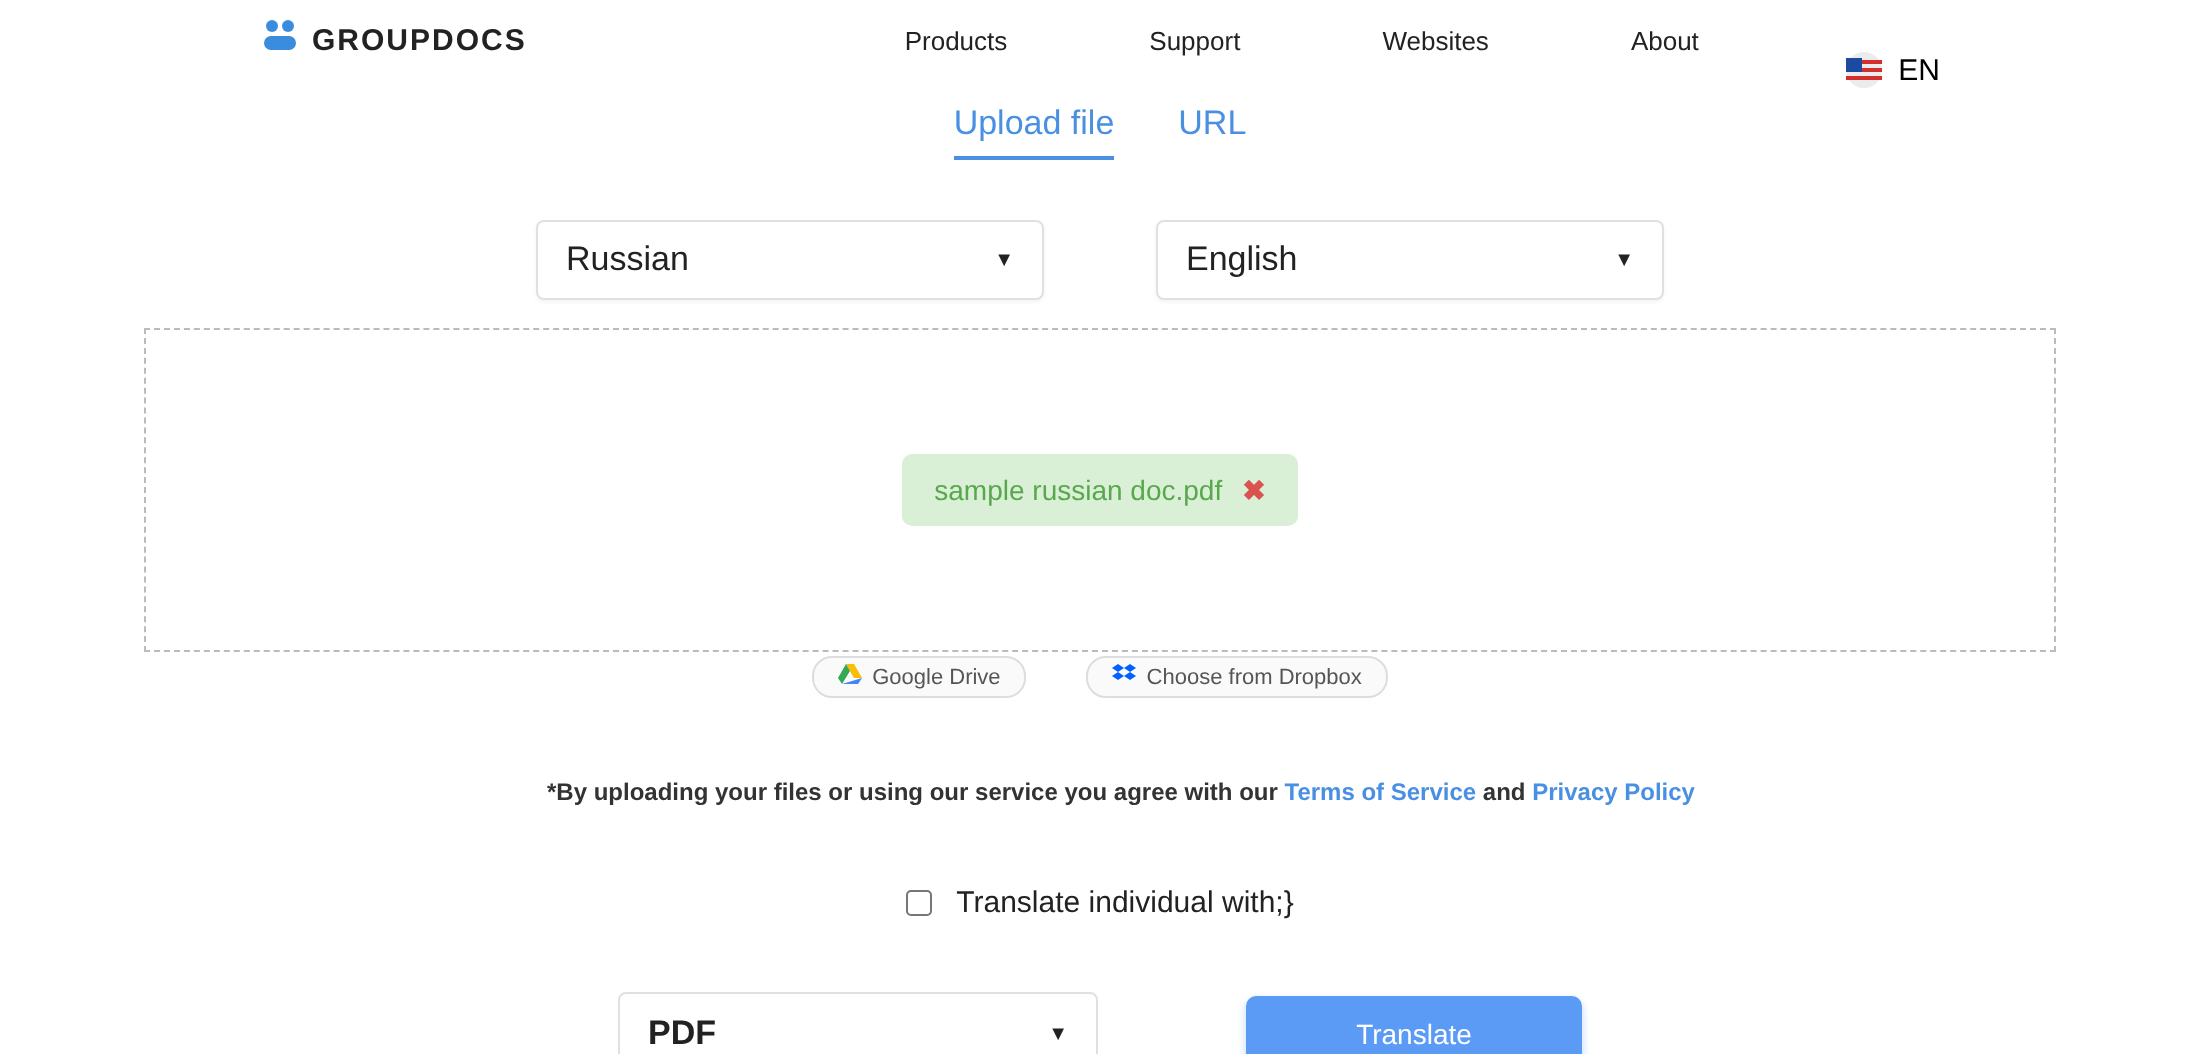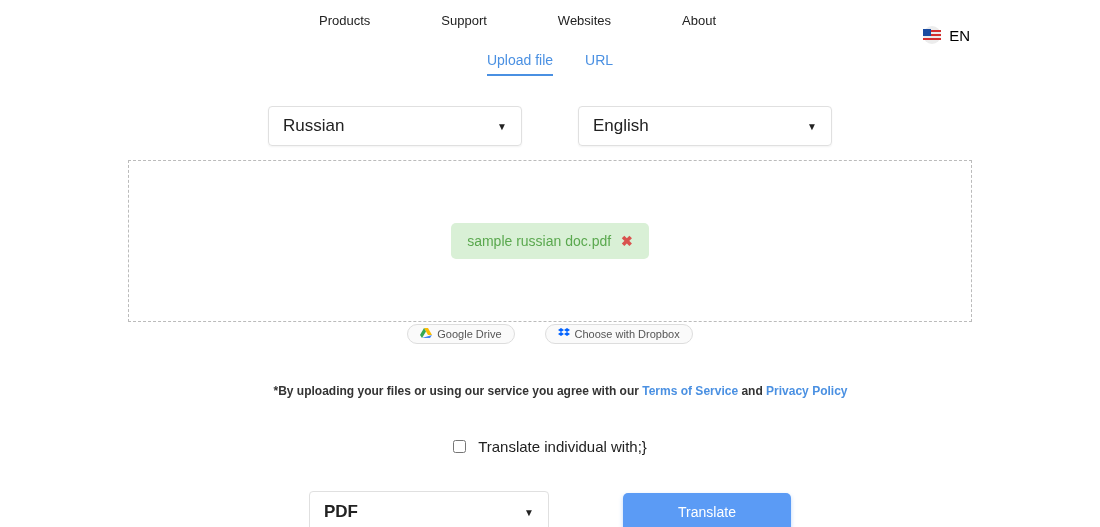--- a/index.html
+++ b/index.html
@@ -56,21 +56,21 @@
     }
     .flag-icon {
       width: 18px;
       height: 18px;
     }
     .tabs {
       display: flex;
       justify-content: center;
       gap: 32px;
       margin-top: 12px;
-      font-size: 14px;
+      font-size: 17px;
       color: #4a90e2;
     }
     .tab {
       cursor: pointer;
       padding-bottom: 6px;
     }
     .tab.active {
       border-bottom: 2px solid #4a90e2;
     }
     .lang-row {
@@ -88,21 +88,21 @@
       align-items: center;
       padding: 0 14px;
       font-size: 17px;
       font-weight: 500;
       cursor: pointer;
       box-shadow: 0 1px 2px rgba(0,0,0,0.05);
       justify-content: space-between;
       color: #222;
     }
     .dropzone {
-      width: 844px;
+      width: 956px;
       height: 162px;
       border: 1px dashed #bbb;
       margin: 14px auto 0;
       display: flex;
       align-items: center;
       justify-content: center;
     }
     .file-pill {
       background: #d9f0d6;
       border-radius: 5px;
@@ -196,20 +196,30 @@
     }
     .caret {
       font-size: 10px;
       color: #222;
     }
   </style>
 </head>
 <body>
 
 <div class="header">
+  <div class="logo">
+    <span class="logo-icon">
+      <svg width="20" height="18" viewBox="0 0 20 18">
+        <circle cx="6" cy="4" r="3" fill="#3a8dde"></circle>
+        <circle cx="14" cy="4" r="3" fill="#3a8dde"></circle>
+        <rect x="2" y="9" width="16" height="7" rx="3.5" fill="#3a8dde"></rect>
+      </svg>
+    </span>
+    <span>GROUPDOCS</span>
+  </div>
   <div class="nav">
     <span class="nav-item">Products</span>
     <span class="nav-item">Support</span>
     <span class="nav-item">Websites</span>
     <span class="nav-item">About</span>
   </div>
   <div class="lang-selector">
     <span class="flag-icon">
       <svg width="18" height="18" viewBox="0 0 18 18">
         <circle cx="9" cy="9" r="9" fill="#ececec"></circle>
@@ -259,21 +269,21 @@
   </div>
   <div class="cloud-btn">
     <span>
       <svg width="12" height="10" viewBox="0 0 12 10">
         <polygon points="3,0 6,2 3,4 0,2" fill="#0061ff"></polygon>
         <polygon points="9,0 12,2 9,4 6,2" fill="#0061ff"></polygon>
         <polygon points="3,4 6,6 3,8 0,6" fill="#0061ff"></polygon>
         <polygon points="9,4 12,6 9,8 6,6" fill="#0061ff"></polygon>
       </svg>
     </span>
-    <span>Choose with Dropbox</span>
+    <span>Choose from Dropbox</span>
   </div>
 </div>
 
 <div class="terms-row">
   <span>*By uploading your files or using our service you agree with our </span><a href="#">Terms of Service</a><span> and </span><a href="#">Privacy Policy</a>
 </div>
 
 <div class="checkbox-row">
   <input type="checkbox" style="">
   <span>Translate individual with;}</span>

